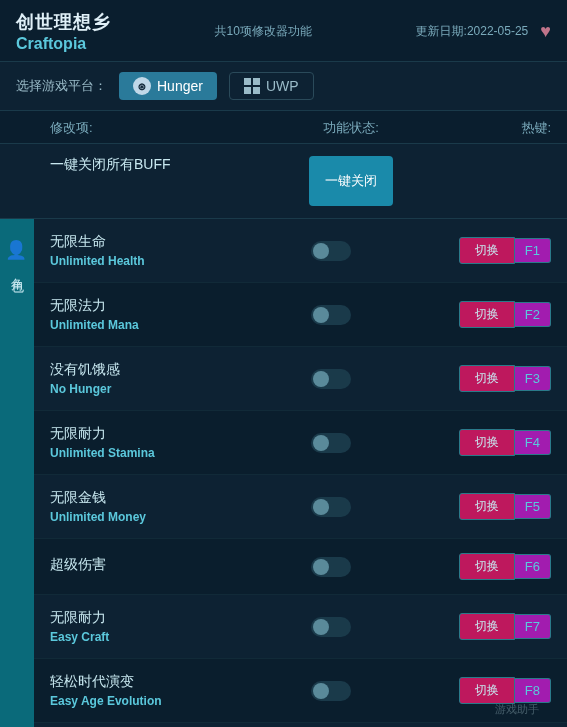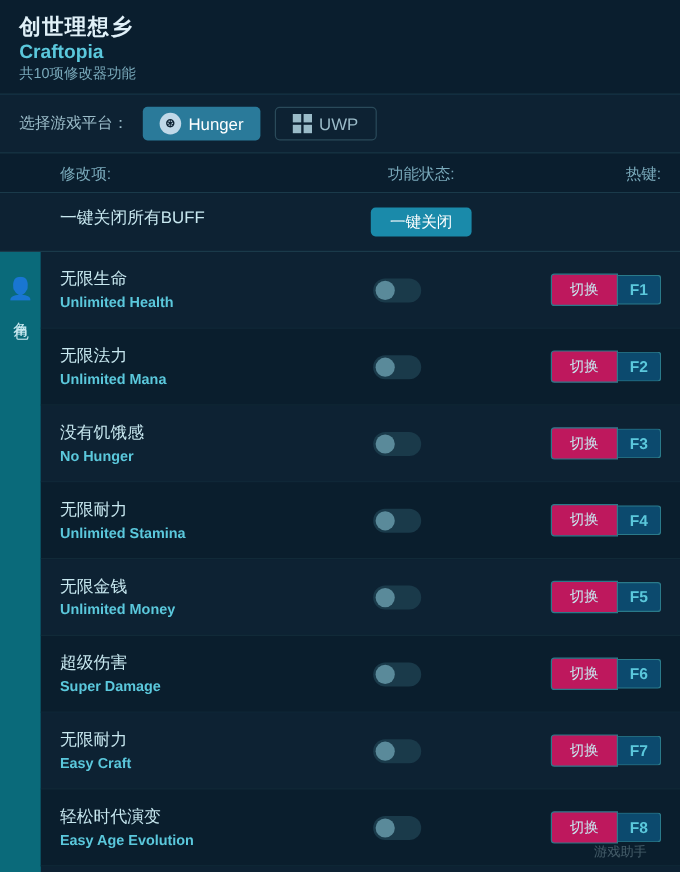--- a/index.html
+++ b/index.html
@@ -11,22 +11,22 @@
       font-family: 'Microsoft YaHei', 'SimHei', sans-serif;
       color: #c8e8f0;
       overflow-x: hidden;
     }
 
     .top-bar {
       background: #0a1e2e;
       padding: 10px 16px 8px 16px;
       border-bottom: 1px solid #1a3a4a;
       display: flex;
+      align-items: center;
       justify-content: space-between;
-      flex-direction: column;
     }
 
     .top-bar-left {
       display: flex;
       flex-direction: column;
     }
 
     .game-title-cn {
       font-size: 18px;
       font-weight: bold;
@@ -165,21 +165,21 @@
     .buff-row .col-name {
       font-size: 14px;
       color: #c8e8f0;
     }
 
     .one-click-btn {
       background: #1a8aaa;
       color: #fff;
       border: none;
       border-radius: 4px;
-      padding: 3px 16px;
+      padding: 16px 16px;
       font-size: 13px;
       font-family: inherit;
       cursor: pointer;
     }
 
     .main-content {
       display: flex;
     }
 
     .sidebar {
@@ -272,24 +272,24 @@
       background: #be185d;
       color: #c8e8f0;
       font-size: 12px;
       padding: 4px 15px;
       border-radius: 3px 0 0 3px;
       border: 1px solid #2a7a8a;
       cursor: pointer;
     }
 
     .hotkey-key {
-      background: #0c4a6e;
+      background: #a21caf;
       color: #5bc8dc;
       font-size: 13px;
-      font-weight: bold;
+      font-weight: normal;
       padding: 4px 10px;
       border-radius: 0 3px 3px 0;
       border: 1px solid #2a7a8a;
       border-left: none;
     }
 
     .watermark {
       position: fixed;
       bottom: 10px;
       right: 28px;
@@ -300,20 +300,24 @@
   </style>
 </head>
 <body>
 
 <div class="top-bar">
   <div class="top-bar-left">
     <span class="game-title-cn">创世理想乡</span>
     <span class="game-title-en">Craftopia</span>
   </div>
   <div class="top-bar-center">共10项修改器功能</div>
+  <div class="top-bar-right">
+    <span class="update-date">更新日期:2022-05-25</span>
+    <span class="heart-icon">♥</span>
+  </div>
 </div>
 
 <div class="platform-bar">
   <span class="platform-label">选择游戏平台：</span>
   <button class="platform-btn active">
     <div class="steam-icon">⊛</div>
     <span>Hunger</span>
   </button>
   <button class="platform-btn inactive">
     <div class="windows-icon">
@@ -400,21 +404,20 @@
     </div>
     <div class="toggle-switch"></div>
     <div class="hotkey-badge">
       <span class="hotkey-label">切换</span>
       <span class="hotkey-key">F5</span>
     </div>
   </div>
       <div class="mod-item">
     <div class="mod-info">
       <div class="mod-name-cn">超级伤害</div>
-      <div class="mod-name-en">Super Damage</div>
     </div>
     <div class="toggle-switch"></div>
     <div class="hotkey-badge">
       <span class="hotkey-label">切换</span>
       <span class="hotkey-key">F6</span>
     </div>
   </div>
       <div class="mod-item">
     <div class="mod-info">
       <div class="mod-name-cn">无限耐力</div>

